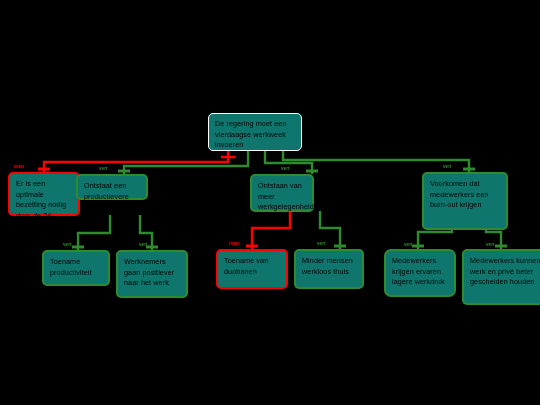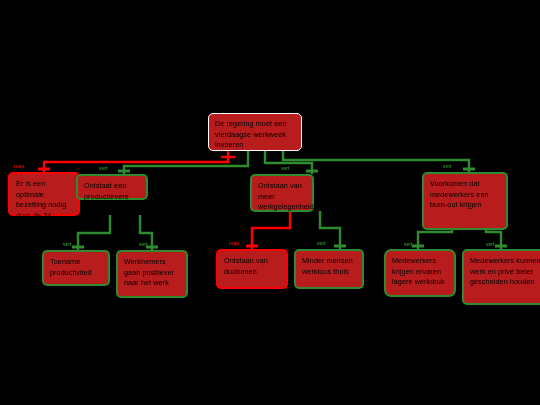--- a/index.html
+++ b/index.html
@@ -6,21 +6,21 @@
   body{
     width:540px;height:405px;position:relative;overflow:hidden;
     font-family:"Liberation Sans","DejaVu Sans",sans-serif;
     background:#000000;
   }
   #canvas{position:absolute;left:0;top:0;width:540px;height:405px;}
   #edges{position:absolute;left:0;top:0;width:540px;height:405px;}
 
   .node{
     position:absolute;
-    background:#b91c1c;
+    background:#0f766e;
     border-radius:5px;
     box-sizing:border-box;
     display:flex;
     align-items:flex-start;
     padding:5px 5px 4px 6px;
     z-index:5;
   }
   .node span{
     display:block;
     font-size:7.2px;
@@ -115,21 +115,21 @@
 
   <div class="node pro" style="left:42px;top:250px;width:68px;height:36px;">
     <span>Toename productiviteit</span>
   </div>
 
   <div class="node pro" style="left:116px;top:250px;width:72px;height:48px;">
     <span>Werknemers gaan positiever naar het werk</span>
   </div>
 
   <div class="node con" style="left:216px;top:249px;width:72px;height:40px;">
-    <span>Ontstaan van duobanen</span>
+    <span>Toename van duobanen</span>
   </div>
 
   <div class="node pro" style="left:294px;top:249px;width:70px;height:40px;">
     <span>Minder mensen werkloos thuis</span>
   </div>
 
   <div class="node pro" style="left:384px;top:249px;width:72px;height:48px;border-radius:7px;">
     <span>Medewerkers krijgen ervaren lagere werkdruk</span>
   </div>
 

